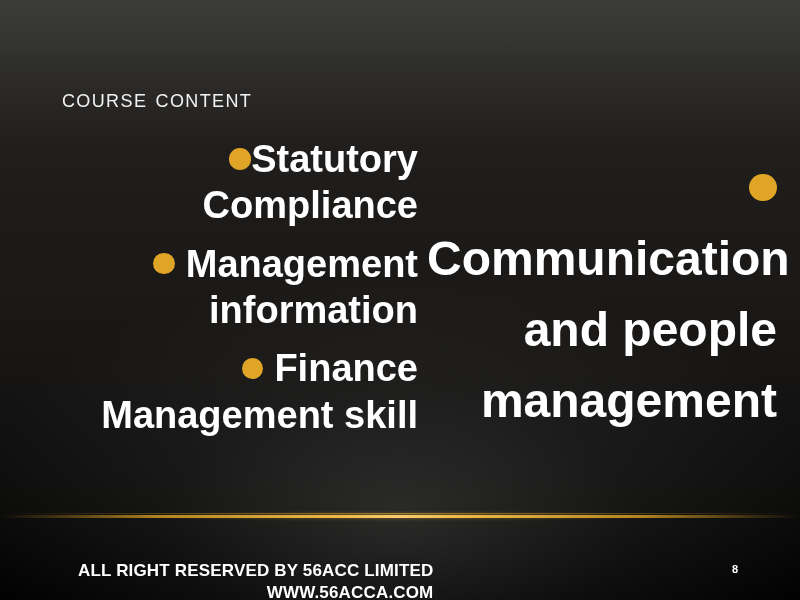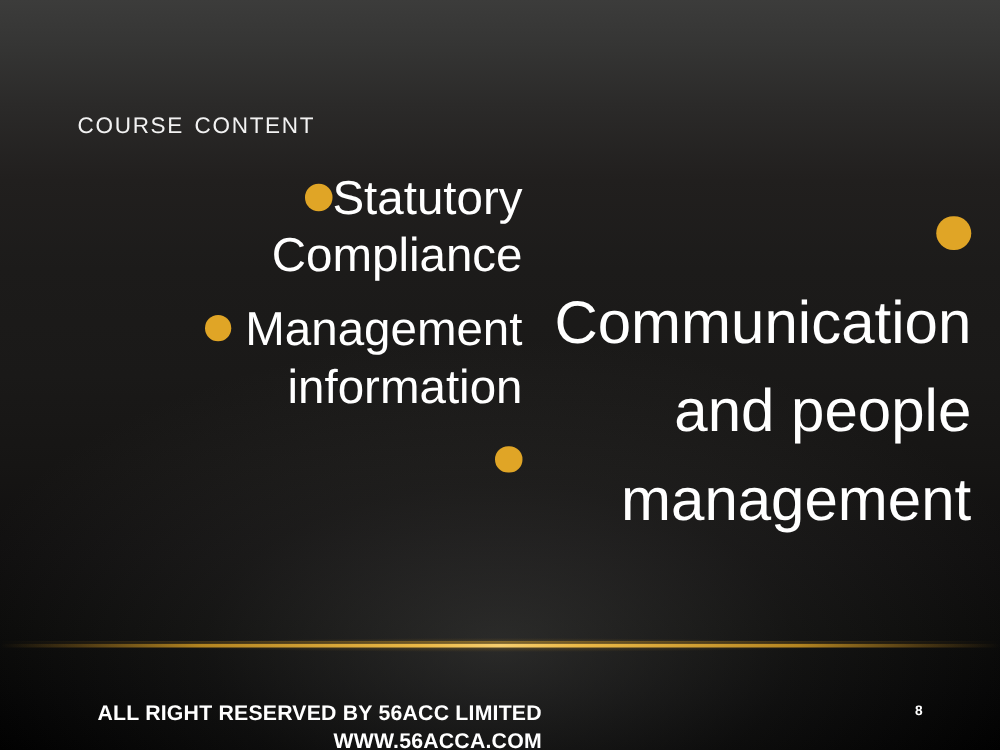--- a/index.html
+++ b/index.html
@@ -109,21 +109,21 @@
   }
   #col-right {
     left: 427px;
     top: 152px;
     width: 350px;
   }
 
   .bullet-item {
     display: block;
     color: #ffffff;
-    font-weight: 400;
+    font-weight: 700;
   }
   #col-left .bullet-item {
     font-size: 38px;
     line-height: 1.22;
     margin-bottom: 12px;
   }
   #col-left .bullet-item:last-child { margin-bottom: 0; }
 
   #col-right .bullet-item {
     font-size: 48px;
@@ -189,21 +189,21 @@
 
     <div class="bullet-item">
       <span class="dot"></span><span class="bullet-text hang">Statutory Compliance</span>
     </div>
 
     <div class="bullet-item">
       <span class="dot"></span><span class="bullet-text hang"> Management information</span>
     </div>
 
     <div class="bullet-item">
-      <span class="dot"></span>
+      <span class="dot"></span><span class="bullet-text hang"> Finance Management skill</span>
     </div>
 
   </div>
 
   <div class="column" id="col-right">
 
     <div class="bullet-item">
       <span class="dot"></span><span class="bullet-text hang"> Communication and people management</span>
     </div>
 

